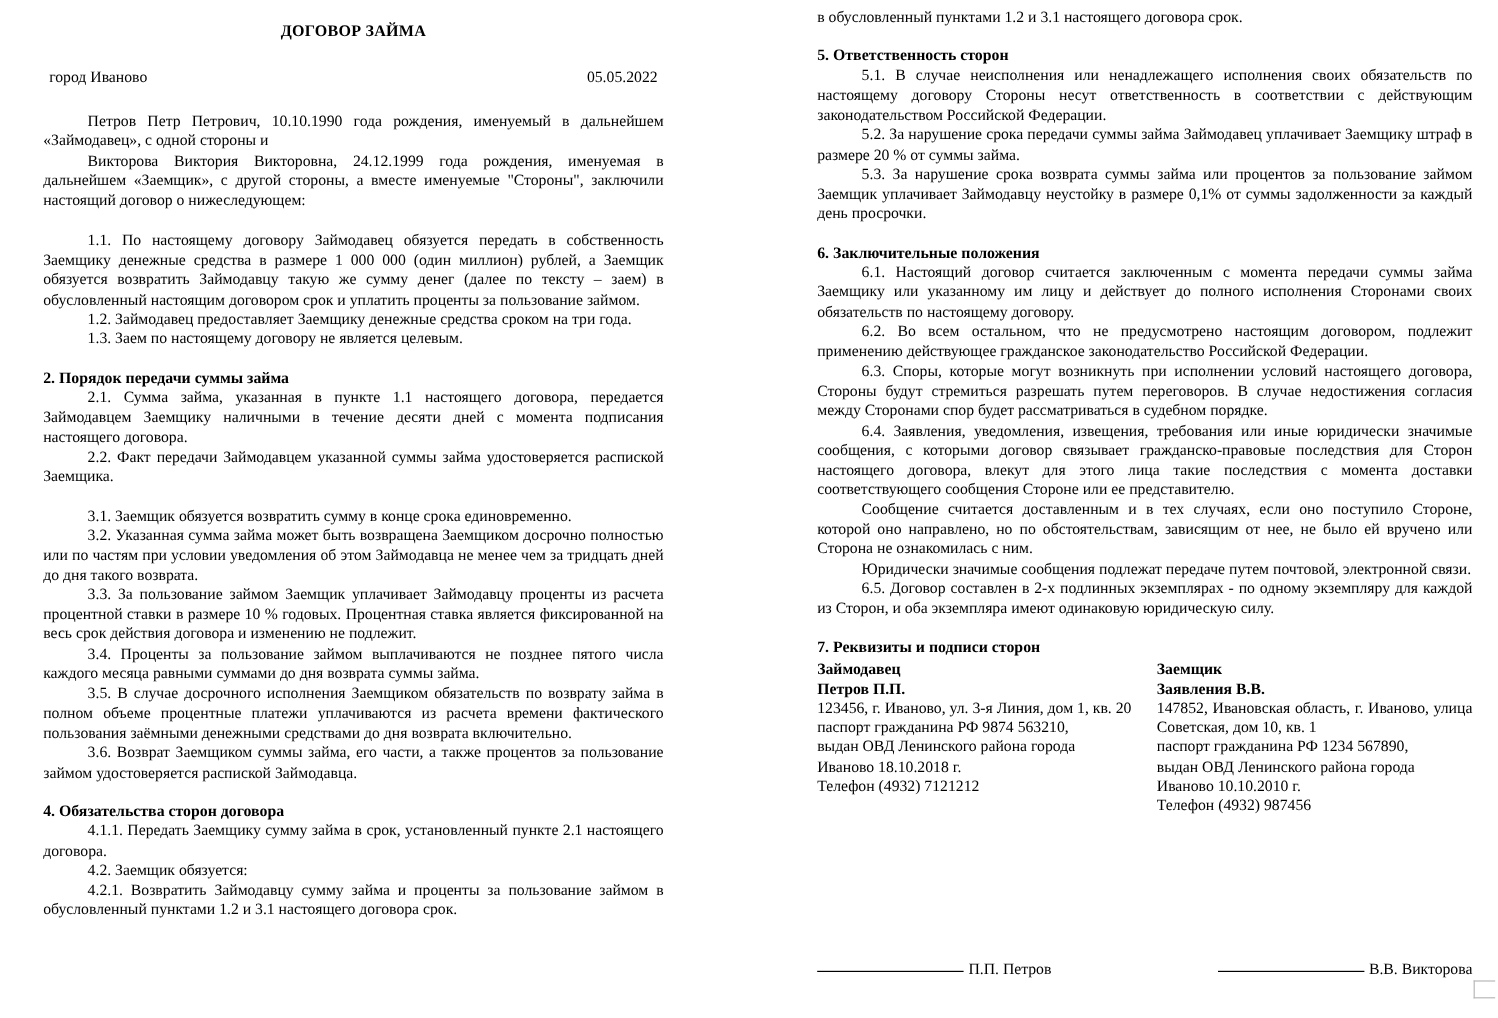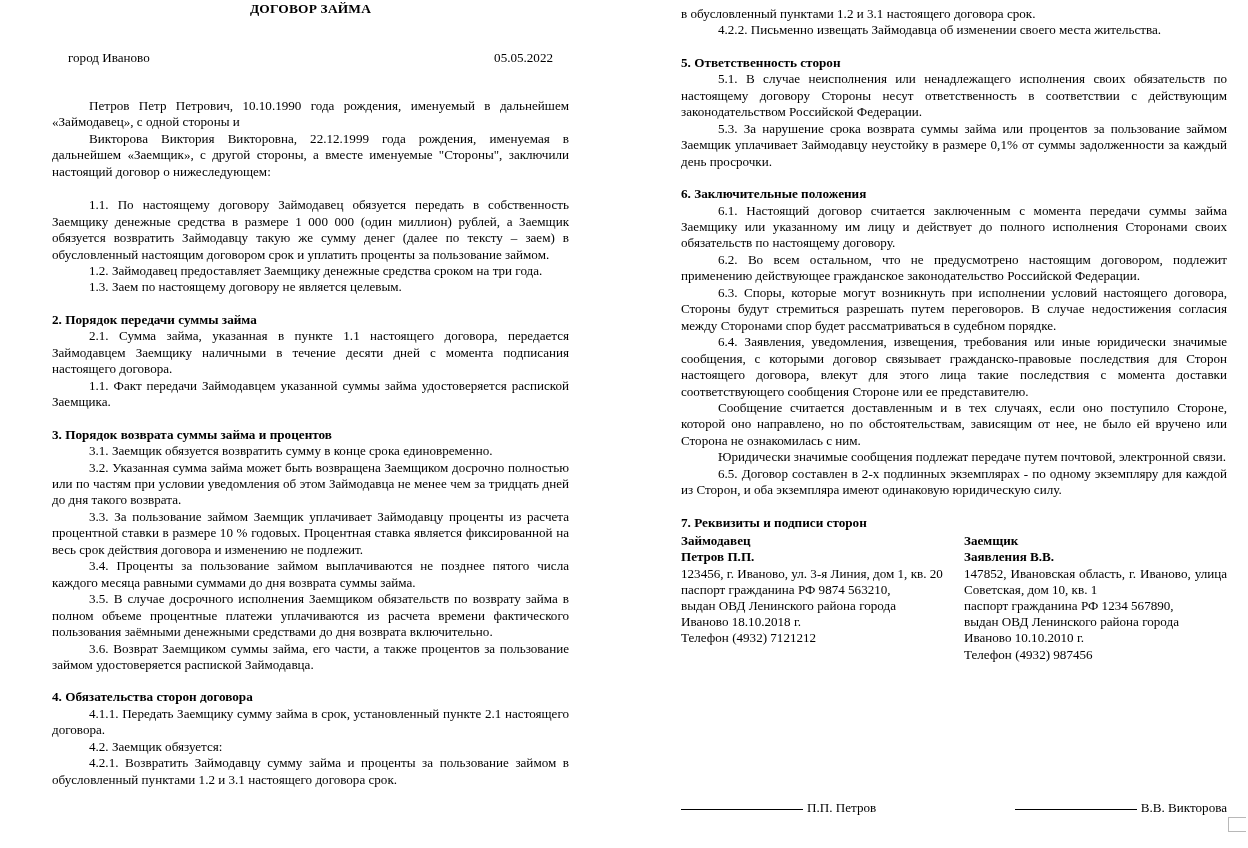--- a/index.html
+++ b/index.html
@@ -24,44 +24,44 @@
   .col {
     position: absolute;
     top: 0;
     box-sizing: border-box;
     font-size: 13.1px;
     line-height: 16.45px;
     text-align: justify;
     text-justify: inter-word;
   }
   .col-left {
-    left: 52px;
+    left: 36px;
     width: 517px;
-    padding-top: 1px;
+    padding-top: 18px;
   }
   .col-right {
     left: 681px;
     width: 546px;
     padding-top: 6px;
   }
   h1.doc-title {
     font-size: 13.4px;
     font-weight: bold;
     text-align: center;
     margin: 0 0 0 0;
     padding: 0;
     line-height: 16.45px;
     letter-spacing: 0.2px;
   }
   .title-gap { height: 17px; }
   .meta-row {
     display: flex;
     justify-content: space-between;
     align-items: flex-end;
-    margin: 16px;
+    margin: 5px;
     line-height: 16.45px;
   }
   .meta-row span { white-space: nowrap; }
   .gap-sm { height: 15px; }
   .gap-md { height: 17px; }
   p {
     margin: 0;
     padding: 0;
     text-indent: 37px;
     line-height: 16.45px;
@@ -149,61 +149,60 @@
     <div class="title-gap"></div>
 
     <div class="meta-row">
       <span>город Иваново</span>
       <span>05.05.2022</span>
     </div>
 
     <div class="gap-sm"></div>
 
     <p>Петров Петр Петрович, 10.10.1990 года рождения, именуемый в дальнейшем «Займодавец», с одной стороны и</p>
-    <p>Викторова Виктория Викторовна, 22.12.1999 года рождения, именуемая в дальнейшем «Заемщик», с другой стороны, а вместе именуемые "Стороны", заключили настоящий договор о нижеследующем:</p>
+    <p>Викторова Виктория Викторовна, 24.12.1999 года рождения, именуемая в дальнейшем «Заемщик», с другой стороны, а вместе именуемые "Стороны", заключили настоящий договор о нижеследующем:</p>
 
     <div class="gap-md"></div>
 
     <p>1.1. По настоящему договору Займодавец обязуется передать в собственность Заемщику денежные средства в размере 1 000 000 (один миллион) рублей, а Заемщик обязуется возвратить Займодавцу такую же сумму денег (далее по тексту – заем) в обусловленный настоящим договором срок и уплатить проценты за пользование займом.</p>
     <p>1.2. Займодавец предоставляет Заемщику денежные средства сроком на три года.</p>
     <p>1.3. Заем по настоящему договору не является целевым.</p>
 
     <div class="sec-space-before"></div>
 
     <h2 class="section">2. Порядок передачи суммы займа</h2>
     <p>2.1. Сумма займа, указанная в пункте 1.1 настоящего договора, передается Займодавцем Заемщику наличными в течение десяти дней с момента подписания настоящего договора.</p>
-    <p>1.1. Факт передачи Займодавцем указанной суммы займа удостоверяется распиской Заемщика.</p>
-
-    <div class="sec-space-before"></div>
-
-    <h2 class="section">3. Порядок возврата суммы займа и процентов</h2>
+    <p>2.2. Факт передачи Займодавцем указанной суммы займа удостоверяется распиской Заемщика.</p>
+
+    <div class="sec-space-before"></div>
+
     <p>3.1. Заемщик обязуется возвратить сумму в конце срока единовременно.</p>
     <p>3.2. Указанная сумма займа может быть возвращена Заемщиком досрочно полностью или по частям при условии уведомления об этом Займодавца не менее чем за тридцать дней до дня такого возврата.</p>
     <p>3.3. За пользование займом Заемщик уплачивает Займодавцу проценты из расчета процентной ставки в размере 10 % годовых. Процентная ставка является фиксированной на весь срок действия договора и изменению не подлежит.</p>
     <p>3.4. Проценты за пользование займом выплачиваются не позднее пятого числа каждого месяца равными суммами до дня возврата суммы займа.</p>
     <p>3.5. В случае досрочного исполнения Заемщиком обязательств по возврату займа в полном объеме процентные платежи уплачиваются из расчета времени фактического пользования заёмными денежными средствами до дня возврата включительно.</p>
     <p>3.6. Возврат Заемщиком суммы займа, его части, а также процентов за пользование займом удостоверяется распиской Займодавца.</p>
 
     <div class="sec-space-before"></div>
 
     <h2 class="section">4. Обязательства сторон договора</h2>
     <p>4.1.1. Передать Заемщику сумму займа в срок, установленный пункте 2.1 настоящего договора.</p>
     <p>4.2. Заемщик обязуется:</p>
     <p>4.2.1. Возвратить Займодавцу сумму займа и проценты за пользование займом в обусловленный пунктами 1.2 и 3.1 настоящего договора срок.</p>
   </div>
 
   <div class="col col-right">
 
     <p class="noindent">в обусловленный пунктами 1.2 и 3.1 настоящего договора срок.</p>
-    <p>4.2.2. Письменно извещать Займодавца об изменении своего места жительства.</p>
 
     <div class="sec-space-before"></div>
 
     <h2 class="section">5. Ответственность сторон</h2>
     <p>5.1. В случае неисполнения или ненадлежащего исполнения своих обязательств по настоящему договору Стороны несут ответственность в соответствии с действующим законодательством Российской Федерации.</p>
+    <p>5.2. За нарушение срока передачи суммы займа Займодавец уплачивает Заемщику штраф в размере 20 % от суммы займа.</p>
     <p>5.3. За нарушение срока возврата суммы займа или процентов за пользование займом Заемщик уплачивает Займодавцу неустойку в размере 0,1% от суммы задолженности за каждый день просрочки.</p>
 
     <div class="sec-space-before"></div>
 
     <h2 class="section">6. Заключительные положения</h2>
     <p>6.1. Настоящий договор считается заключенным с момента передачи суммы займа Заемщику или указанному им лицу и действует до полного исполнения Сторонами своих обязательств по настоящему договору.</p>
     <p>6.2. Во всем остальном, что не предусмотрено настоящим договором, подлежит применению действующее гражданское законодательство Российской Федерации.</p>
     <p>6.3. Споры, которые могут возникнуть при исполнении условий настоящего договора, Стороны будут стремиться разрешать путем переговоров. В случае недостижения согласия между Сторонами спор будет рассматриваться в судебном порядке.</p>
     <p>6.4. Заявления, уведомления, извещения, требования или иные юридически значимые сообщения, с которыми договор связывает гражданско-правовые последствия для Сторон настоящего договора, влекут для этого лица такие последствия с момента доставки соответствующего сообщения Стороне или ее представителю.</p>
     <p>Сообщение считается доставленным и в тех случаях, если оно поступило Стороне, которой оно направлено, но по обстоятельствам, зависящим от нее, не было ей вручено или Сторона не ознакомилась с ним.</p>

